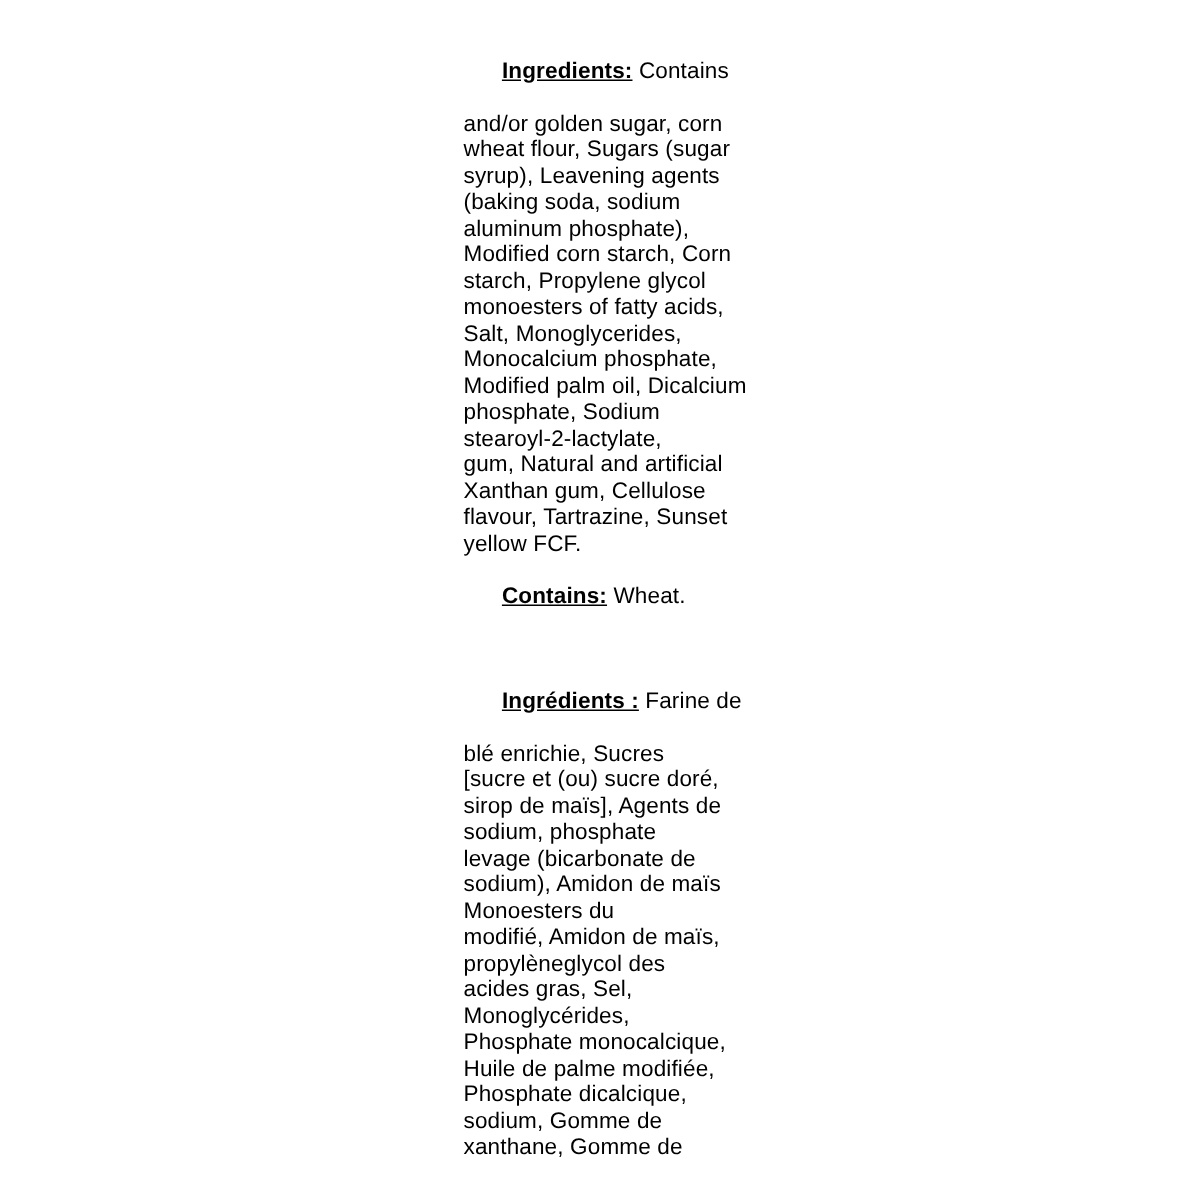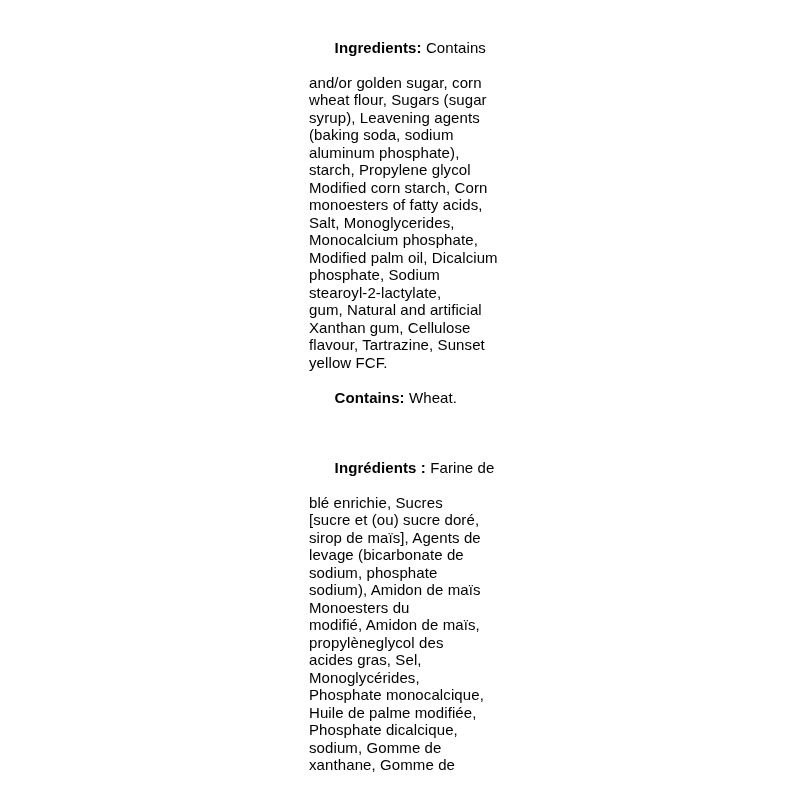--- a/index.html
+++ b/index.html
@@ -15,40 +15,40 @@
   .label-column {
     position: absolute;
     left: 309px;
     top: 21px;
     width: 200px;
     font-size: 15px;
     line-height: 17.5px;
     letter-spacing: 0.1px;
   }
   .line { white-space: pre; }
-  .b { font-weight: bold; }
+  .b { font-weight: bold; text-decoration: underline; }
   .french-block { margin-top: 17.5px; }
 </style>
 </head>
 <body>
 
 <div class="label-column">
 
   <section>
     <div class="line">
       <span class="b">Ingredients:</span><span> Contains</span>
     </div>
     <div>
         <div class="line">and/or golden sugar, corn</div>
         <div class="line">wheat flour, Sugars (sugar</div>
         <div class="line">syrup), Leavening agents</div>
         <div class="line">(baking soda, sodium</div>
         <div class="line">aluminum phosphate),</div>
+        <div class="line">Modified corn starch, Corn</div>
         <div class="line">starch, Propylene glycol</div>
-        <div class="line">Modified corn starch, Corn</div>
         <div class="line">monoesters of fatty acids,</div>
         <div class="line">Salt, Monoglycerides,</div>
         <div class="line">Monocalcium phosphate,</div>
         <div class="line">Modified palm oil, Dicalcium</div>
         <div class="line">phosphate, Sodium</div>
         <div class="line">stearoyl-2-lactylate,</div>
         <div class="line">gum, Natural and artificial</div>
         <div class="line">Xanthan gum, Cellulose</div>
         <div class="line">flavour, Tartrazine, Sunset</div>
         <div class="line">yellow FCF.</div>
@@ -59,22 +59,22 @@
   </section>
 
   <section class="french-block">
     <div class="line">
       <span class="b">Ingrédients :</span><span> Farine de</span>
     </div>
     <div>
         <div class="line">blé enrichie, Sucres</div>
         <div class="line">[sucre et (ou) sucre doré,</div>
         <div class="line">sirop de maïs], Agents de</div>
+        <div class="line">sodium, phosphate</div>
         <div class="line">levage (bicarbonate de</div>
-        <div class="line">sodium, phosphate</div>
         <div class="line">sodium), Amidon de maïs</div>
         <div class="line">Monoesters du</div>
         <div class="line">modifié, Amidon de maïs,</div>
         <div class="line">propylèneglycol des</div>
         <div class="line">acides gras, Sel,</div>
         <div class="line">Monoglycérides,</div>
         <div class="line">Phosphate monocalcique,</div>
         <div class="line">Huile de palme modifiée,</div>
         <div class="line">Phosphate dicalcique,</div>
         <div class="line">sodium, Gomme de</div>

